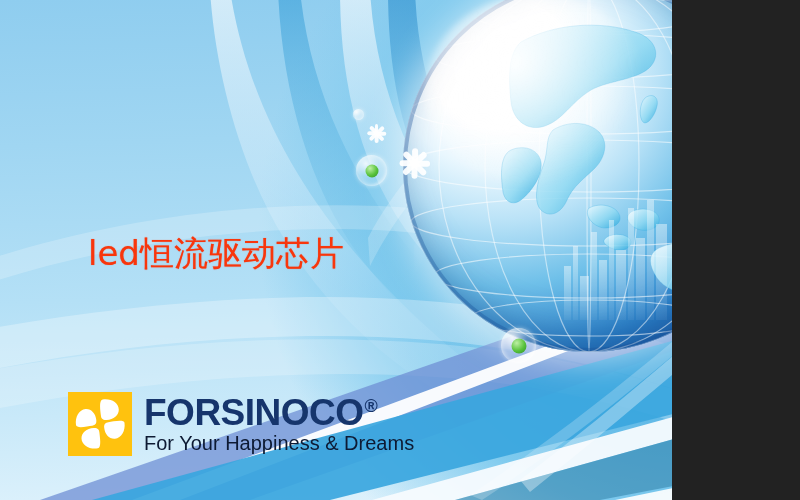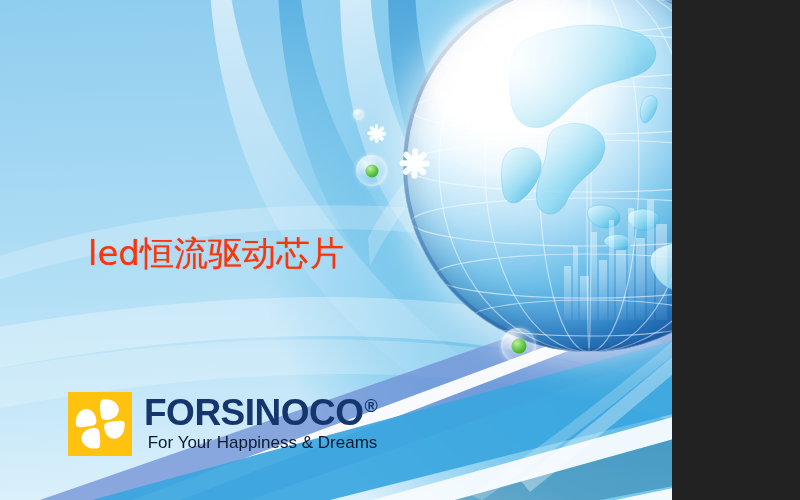--- a/index.html
+++ b/index.html
@@ -76,23 +76,22 @@
   #logo-mark{width:64px;height:64px;background:#FFC20E;position:relative;flex:0 0 auto;}
   #logo-mark svg{position:absolute;left:0;top:0;}
   #logo-text{margin-left:12px;}
   #brand{
     color:#16356c;font-weight:bold;font-size:37px;line-height:36px;
     letter-spacing:-.5px;font-family:"Liberation Sans","DejaVu Sans",sans-serif;
     display:flex;align-items:flex-start;
   }
   #brand .reg{font-size:18px;line-height:18px;margin-left:1px;margin-top:2px;}
   #tagline{
-    color:#0d1a33;font-size:17px;line-height:20px;margin-top:2px;
+    color:#0d1a33;font-size:20px;line-height:20px;margin-top:2px;
     font-family:"Liberation Sans","DejaVu Sans",sans-serif;
-    text-align:right;
   }
 </style>
 </head>
 <body>
 
 <div id="stage">
 
   <div class="rightfield"></div>
 
   <svg class="layer" viewBox="0 0 800 500" preserveAspectRatio="none">

